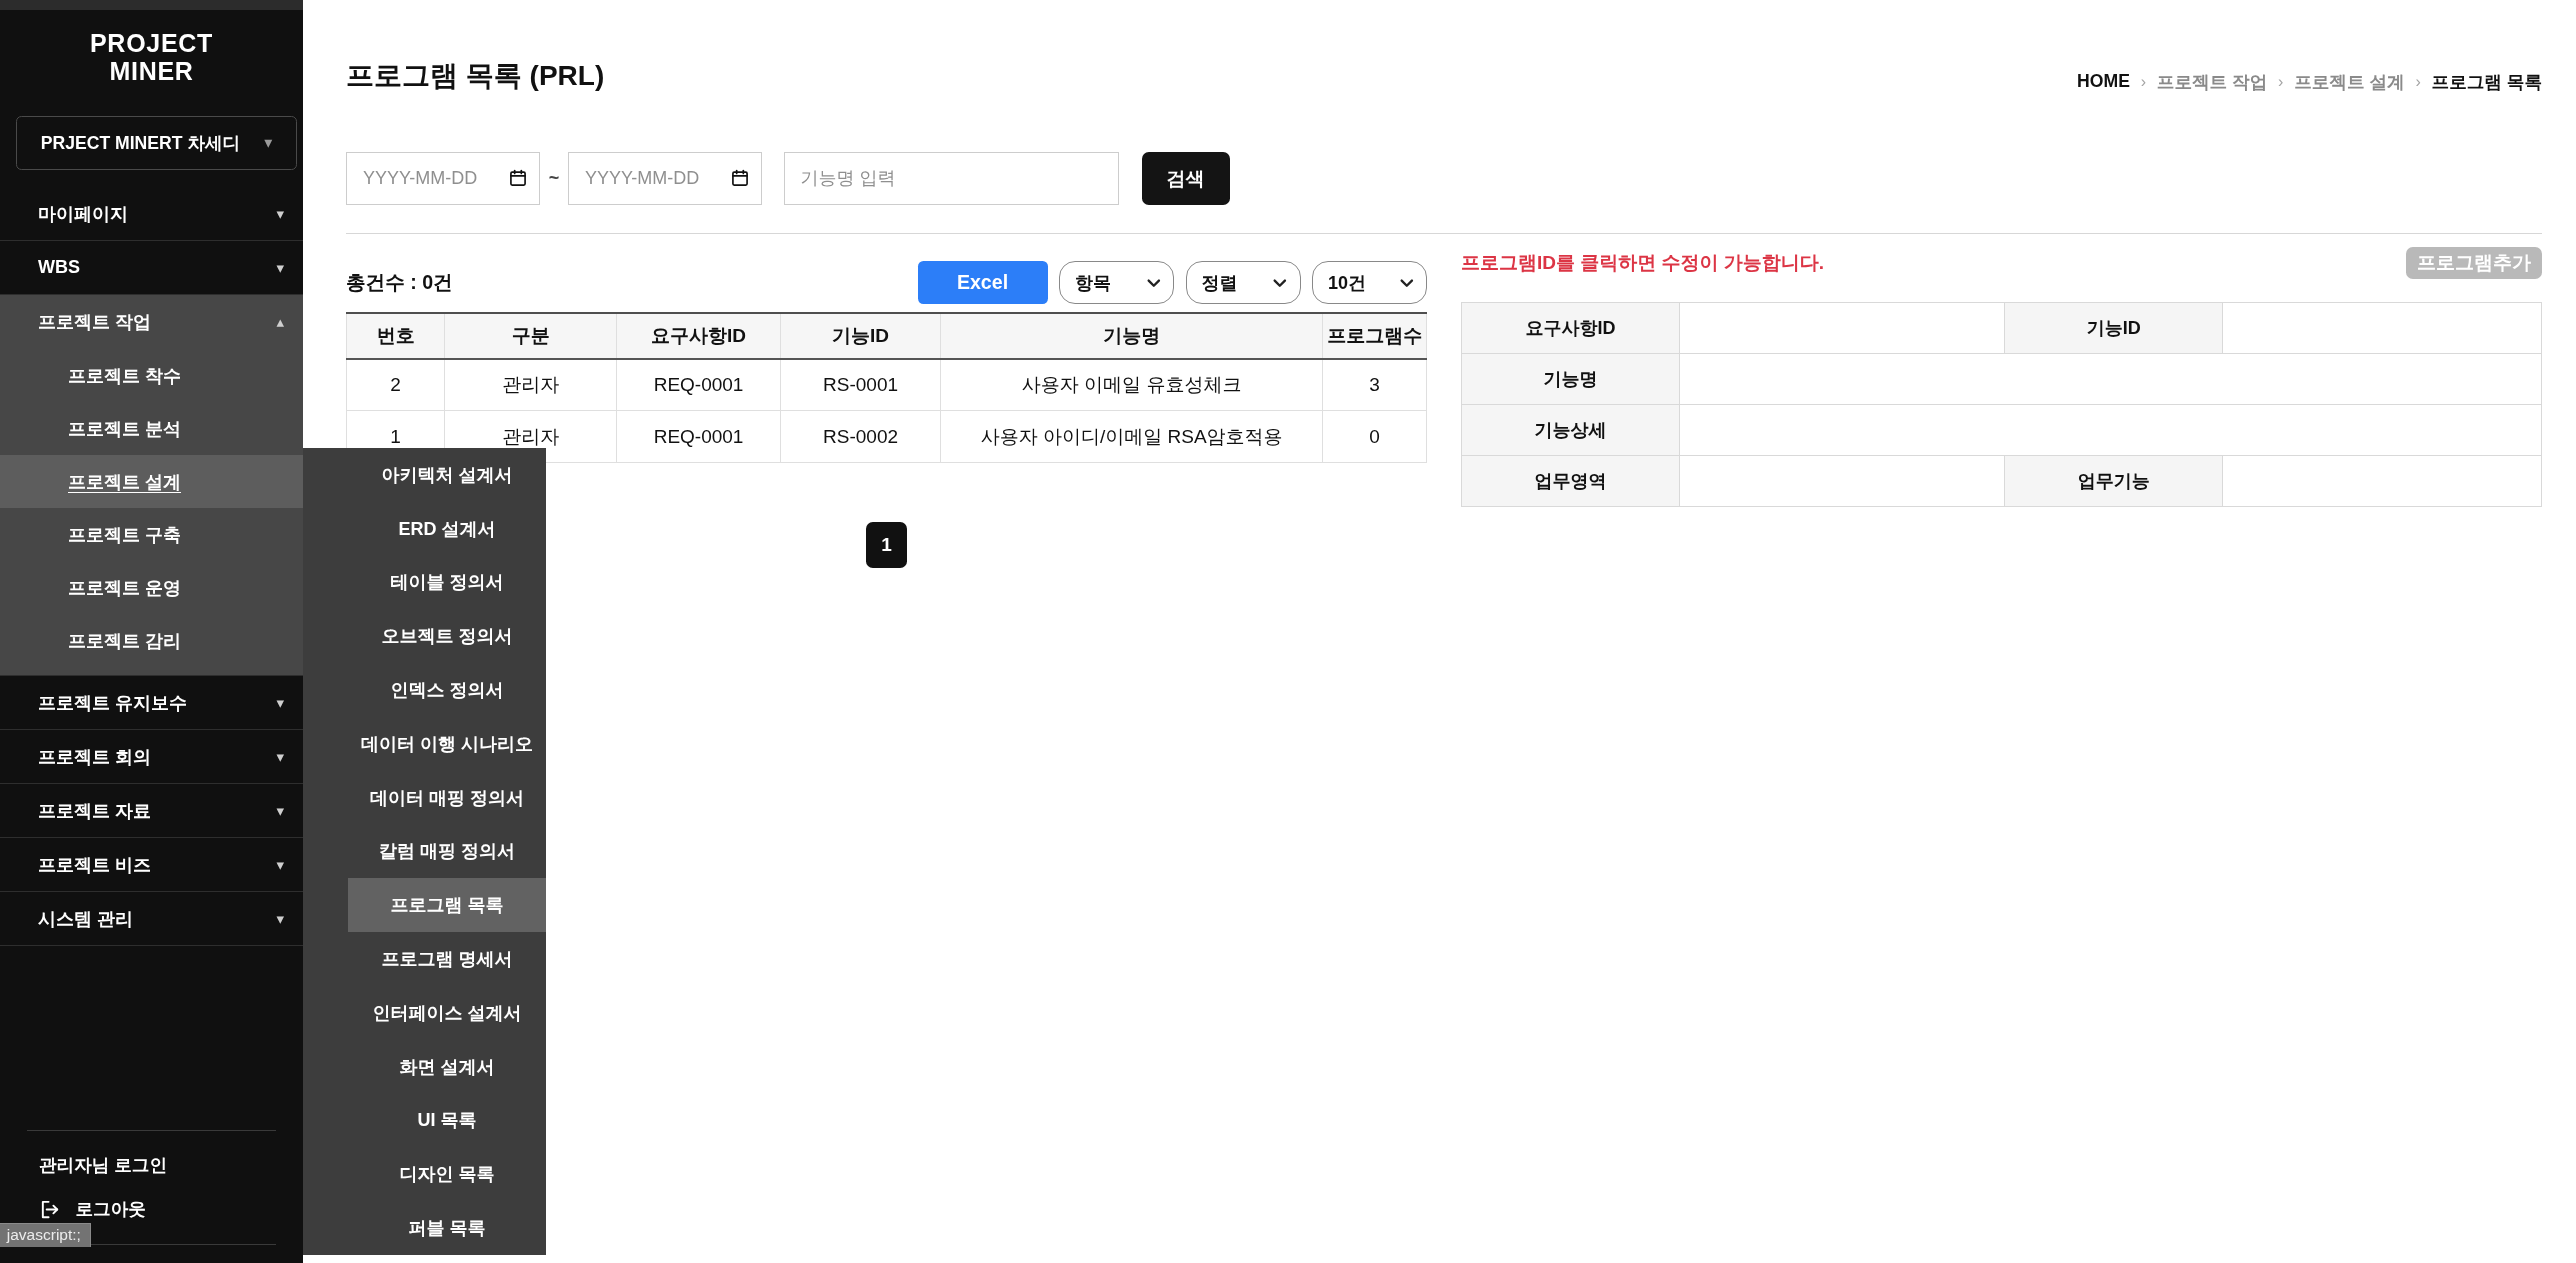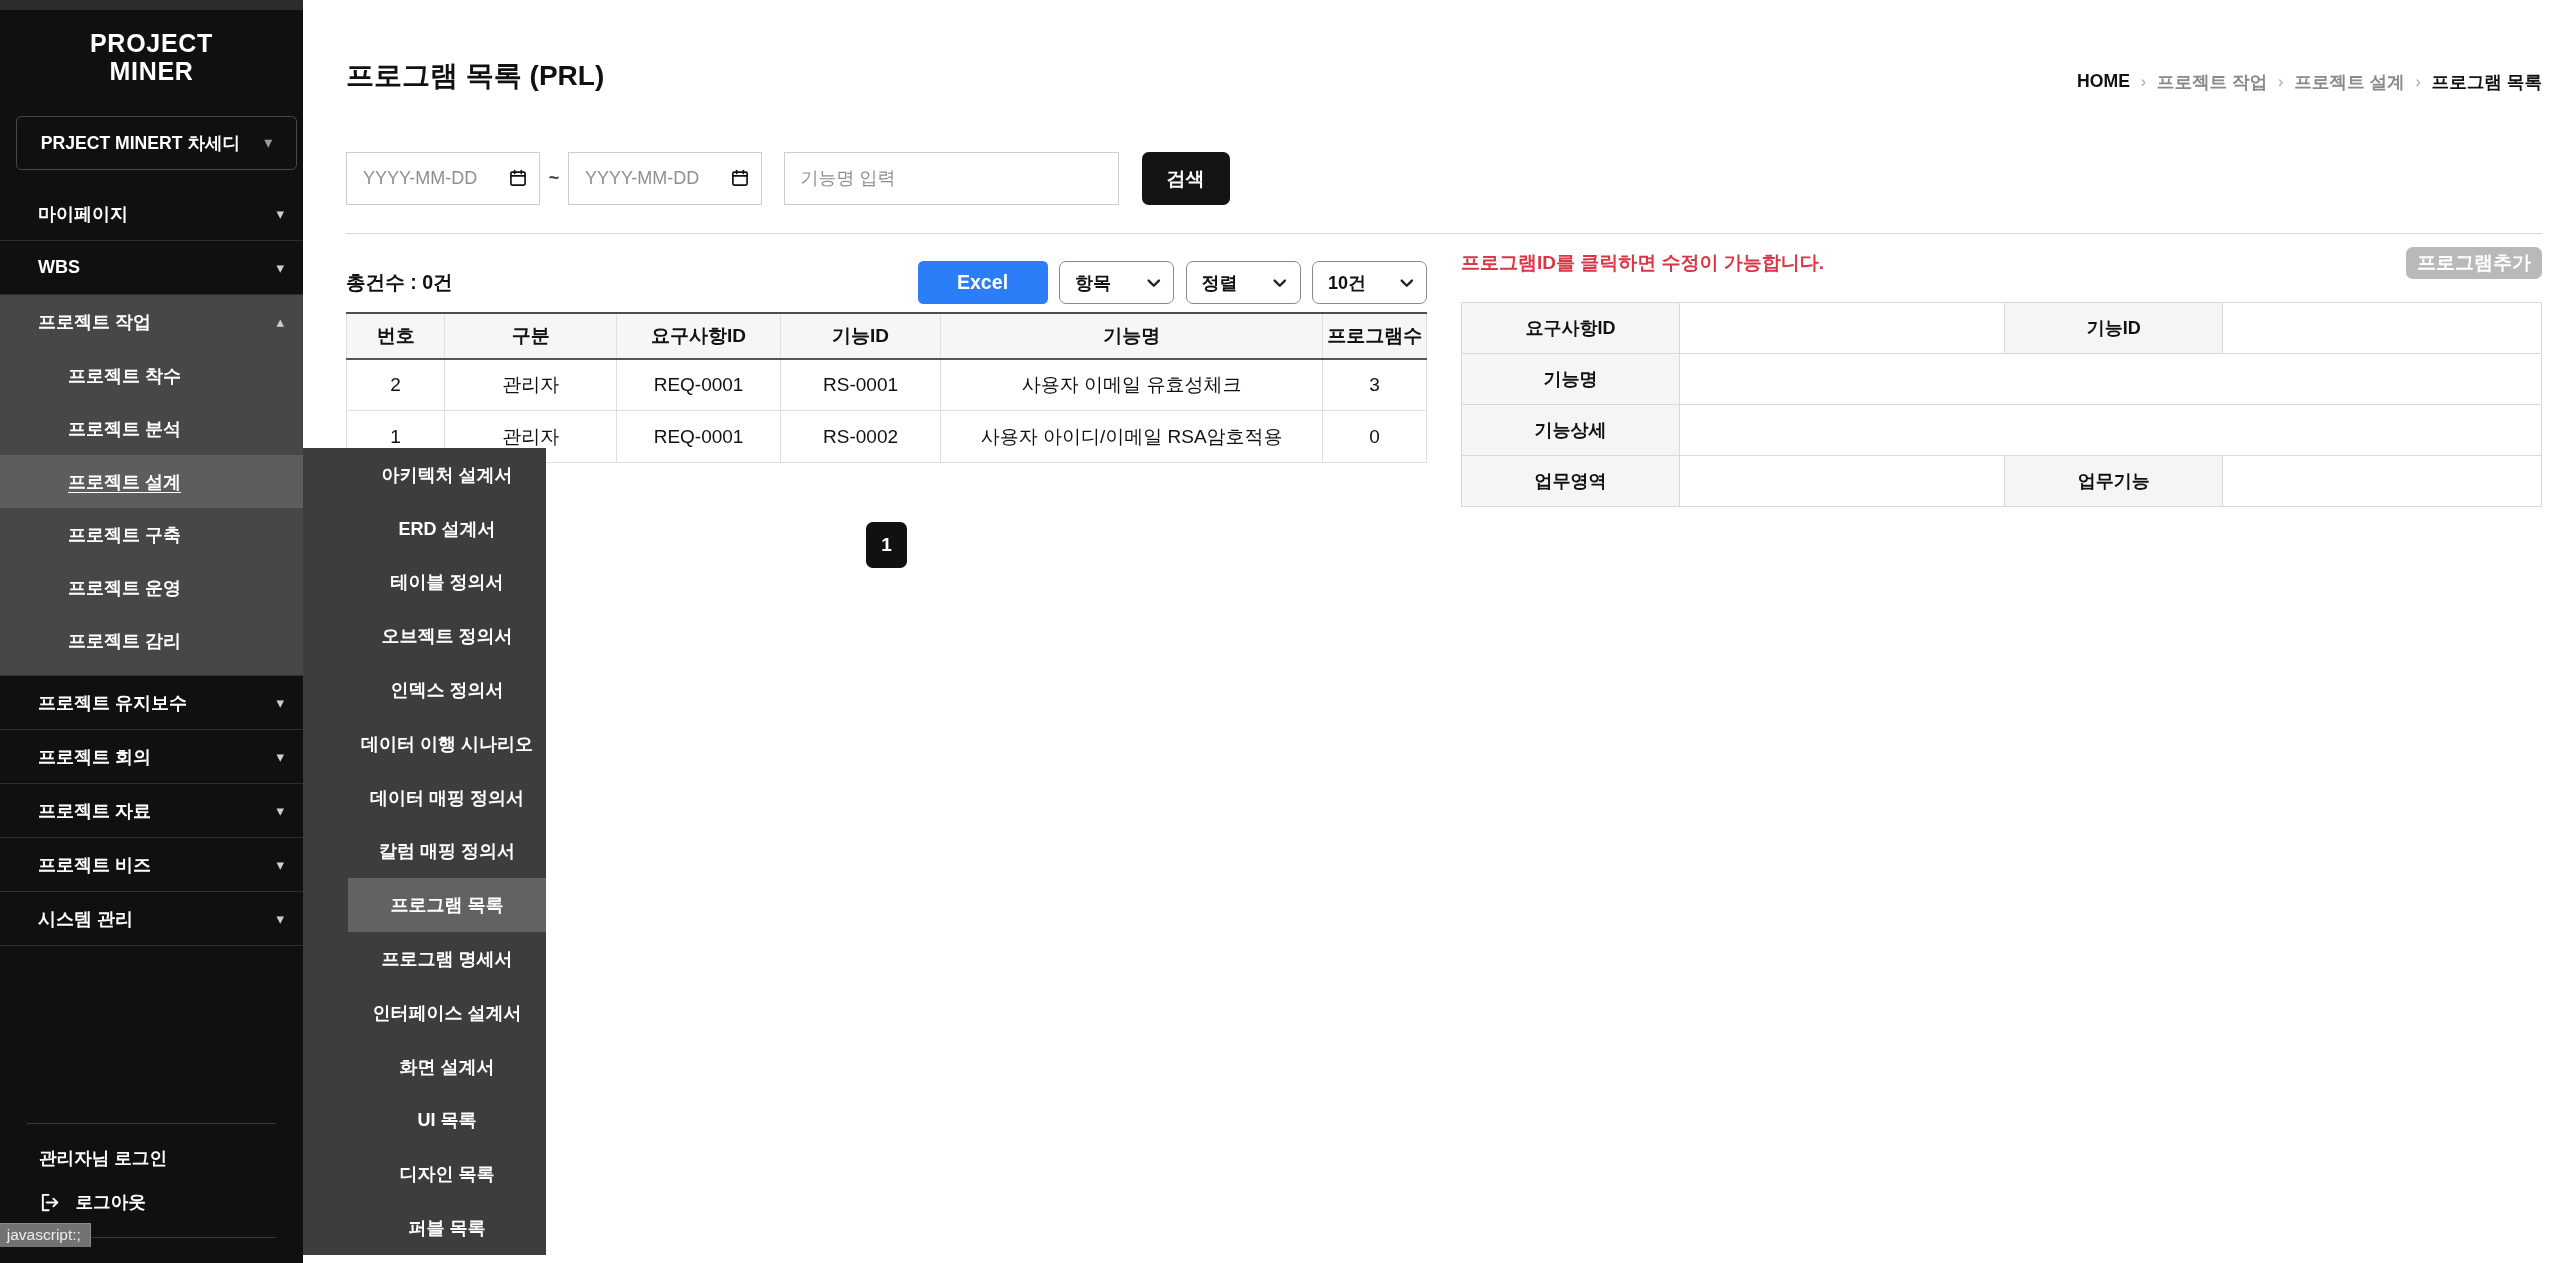--- a/index.html
+++ b/index.html
@@ -18,21 +18,21 @@
   .menu { margin-top:17.6px; }
   .menu-item { height:54px; display:flex; align-items:center; justify-content:space-between;
     padding:0 19px 0 38px; color:#fff; font-size:18px; font-weight:700; border-bottom:0.7px solid #2e2e2e; cursor:pointer; }
   .menu-item .chev { color:#cfcfcf; font-size:15px; }
   .menu-group { background:#474747; border-bottom:0.7px solid #2e2e2e; padding-bottom:8px; }
   .menu-group .menu-item { border-bottom:none; }
   .submenu-item { height:53px; display:flex; align-items:center; padding-left:68px;
     color:#fff; font-size:18px; font-weight:700; cursor:pointer; }
   .submenu-item.active { background:#5d5d5d; }
   .submenu-item.active span { text-decoration:underline; text-underline-offset:4px; }
-  .side-footer { position:absolute; left:0; right:0; bottom:25px; }
+  .side-footer { position:absolute; left:0; right:0; bottom:18px; }
   .side-footer .rule { height:0.7px; background:#3a3a3a; margin:0 27px; }
   .login-line { padding:23px 0 0 39px; color:#fff; font-size:17.6px; font-weight:700; }
   .logout-line { display:flex; align-items:center; gap:13.5px; padding:20px 0 23px 39px; color:#fff; font-size:17.6px; font-weight:700; cursor:pointer; }
 
   
   .flyout { position:absolute; left:303px; top:448px; width:243px; height:807px; background:#3d3d3d; z-index:10;
     display:flex; flex-direction:column;padding-left:45px; }
   .flyout-item { flex:1; display:flex; align-items:center; justify-content:center;
     color:#fff; font-size:18px; font-weight:700; cursor:pointer; }
   .flyout-item.active { background:#626262; }
@@ -62,21 +62,21 @@
 
   .content { display:flex; gap:34px; margin-top:27px; }
   .left-col { width:1081px; }
   .right-col { flex:1; }
 
   .toolbar { height:43px; display:flex; align-items:center; justify-content:space-between; }
   .total-count { font-size:19.6px; font-weight:800; color:#111; }
   .toolbar-right { display:flex; align-items:center; gap:11.5px; }
   .btn-excel { width:130px; height:43px; background:#2c7ef8; border:none; border-radius:5.4px;
     color:#fff; font-size:19.6px; font-weight:700; cursor:pointer; }
-  .fake-select { width:115px; height:43px; border:1.4px solid #898989; border-radius:7px; background:#fff;
+  .fake-select { width:115px; height:43px; border:1.4px solid #898989; border-radius:16px; background:#fff;
     display:flex; align-items:center; justify-content:space-between; padding:0 10.8px 0 15px;
     font-size:18px; font-weight:700; color:#111; cursor:pointer; }
 
   table.grid { width:1081px; margin-top:7.4px; border-collapse:collapse; table-layout:fixed;
     border-top:2px solid #4f4f4f; }
   table.grid th { height:46px; background:#f6f6f6; font-size:19px; font-weight:700; color:#111;
     border:0.7px solid #dfdfdf; border-bottom:2px solid #555; text-align:center; }
   table.grid td { height:52px; font-size:19px; color:#111; border:0.7px solid #dfdfdf; text-align:center; background:#fff; }
 
   .pagination { margin-top:59px; display:flex; justify-content:center; }

